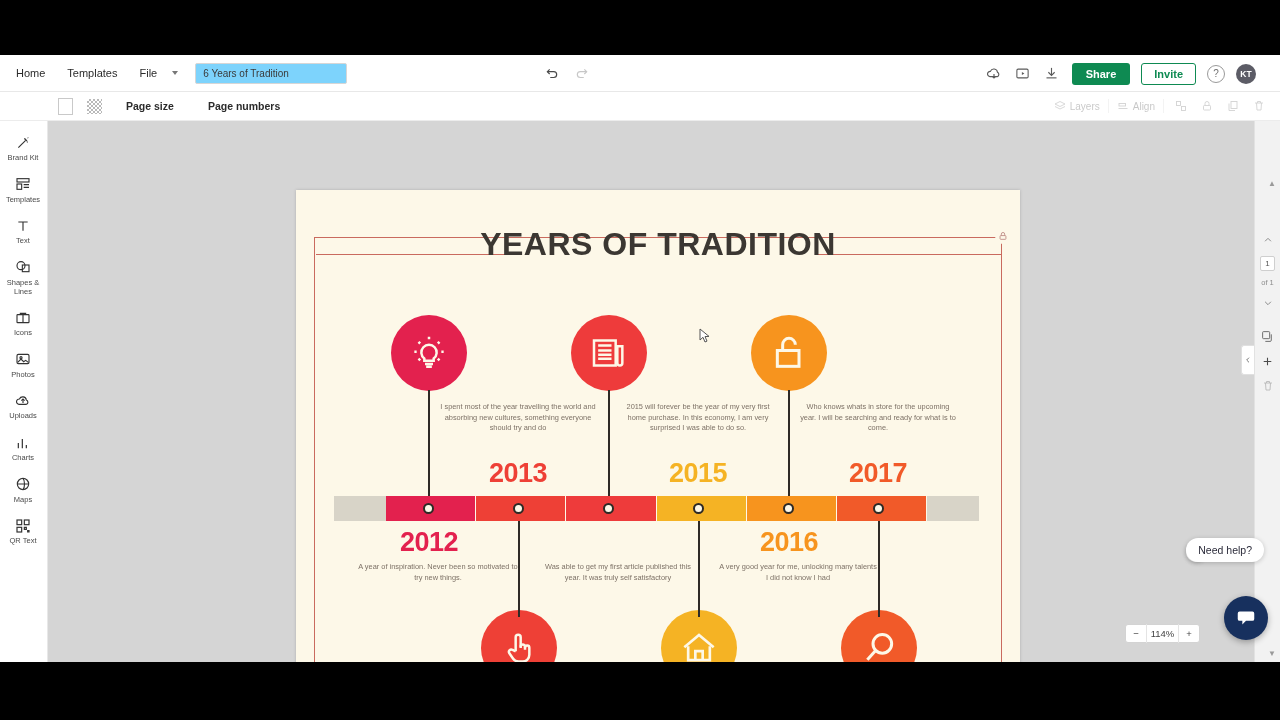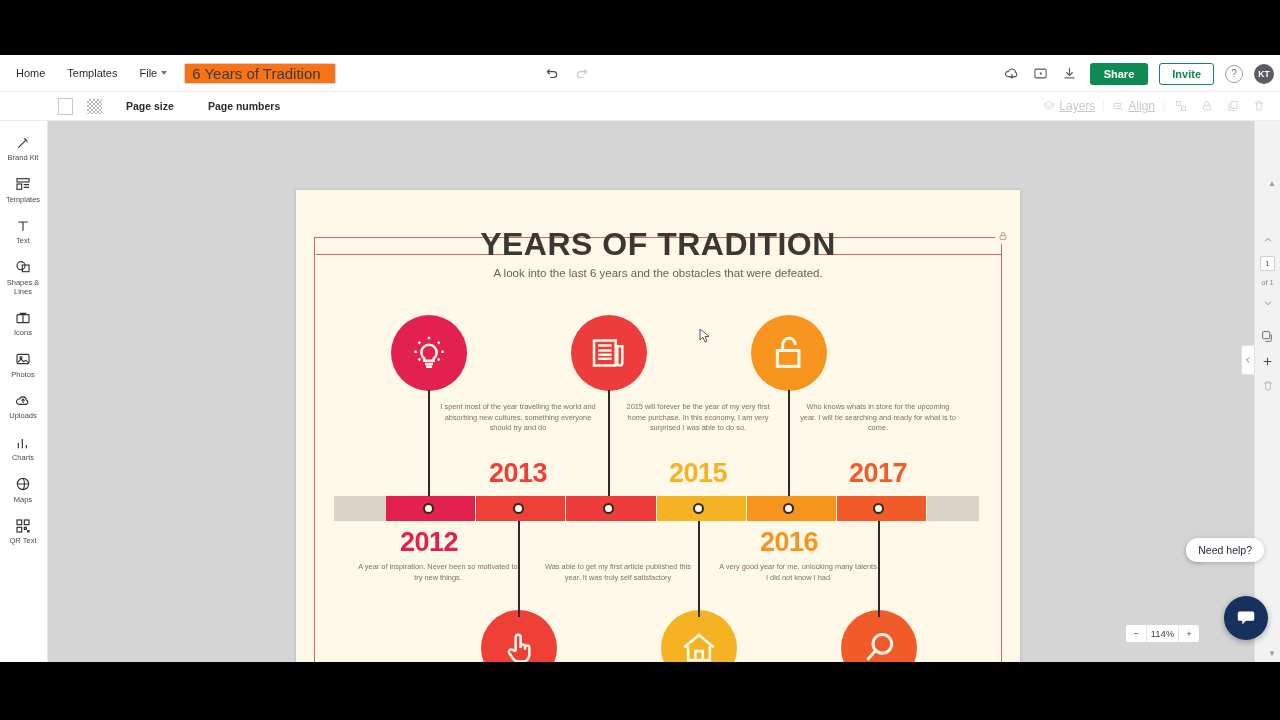--- a/index.html
+++ b/index.html
@@ -21,30 +21,30 @@
   .topnav {
     position:absolute; left:0; top:0; width:1280px; height:37px;
     background:#fff; border-bottom:1px solid #e8e8e8;
     display:flex; align-items:center;
   }
   .tn-item {
     font-size:11px; color:#2b2b2b; padding:0 11px; height:37px;
     display:flex; align-items:center; cursor:pointer; white-space:nowrap;
   }
   .tn-item:first-child { padding-left:16px; }
-  .tn-file { display:flex; align-items:center; gap:4px; padding:0 11px; height:37px; font-size:11px; color:#2b2b2b; cursor:pointer;}
+  .tn-file { display:flex; align-items:center; gap:15px; padding:0 11px; height:37px; font-size:11px; color:#2b2b2b; cursor:pointer;}
   .caret { width:0;height:0;border-left:3.5px solid transparent;border-right:3.5px solid transparent;border-top:4px solid #777; }
   .title-input {
     margin-left:6px; width:152px; height:21px; border:1px solid #d6d6d6; border-radius:2px;
-    font-size:15px; color:#3a3a3a; padding:0 7px; font-family:"Liberation Sans",sans-serif;
-    background:#f97316;
+    font-size:10px; color:#3a3a3a; padding:0 7px; font-family:"Liberation Sans",sans-serif;
+    background:#7dd3fc;
   }
   .undo-wrap { position:absolute; left:543px; top:0; height:37px; display:flex; align-items:center; gap:12px;}
   .icon-btn { width:18px;height:18px;display:flex;align-items:center;justify-content:center;cursor:pointer;}
-  .topright { position:absolute; right:6px; top:0; height:37px; display:flex; align-items:center; gap:11px;}
+  .topright { position:absolute; right:24px; top:0; height:37px; display:flex; align-items:center; gap:11px;}
   .btn-share {
     background:#0e8a52; color:#fff; font-size:11px; font-weight:bold;
     padding:0 14px; height:22px; line-height:22px; border-radius:3px; cursor:pointer;
   }
   .btn-invite {
     background:#fff; color:#0e8a52; font-size:11px; font-weight:bold; border:1px solid #0e8a52;
     padding:0 12px; height:22px; line-height:20px; border-radius:3px; cursor:pointer;
   }
   .help-circle {
     width:18px;height:18px;border-radius:50%;border:1px solid #9a9a9a;color:#707070;
@@ -64,21 +64,21 @@
   .swatch-white { width:15px;height:17px;border:1px solid #c9c9c9;background:#fff;cursor:pointer;}
   .swatch-grid {
     width:15px;height:15px;cursor:pointer;
     background-image:
       linear-gradient(45deg,#b9b9b9 25%,transparent 25%,transparent 75%,#b9b9b9 75%),
       linear-gradient(45deg,#b9b9b9 25%,transparent 25%,transparent 75%,#b9b9b9 75%);
     background-size:4px 4px; background-position:0 0,2px 2px;
   }
   .t2-lbl { font-size:10.5px; color:#2b2b2b; cursor:pointer; padding:0 10px; font-weight:600;}
   .t2-right { position:absolute; right:12px; display:flex; align-items:center; gap:8px; opacity:.32;}
-  .t2-ritem { display:flex; align-items:center; gap:4px; font-size:12px; color:#555;text-decoration:underline;}
+  .t2-ritem { display:flex; align-items:center; gap:4px; font-size:10px; color:#555;}
   .t2-div { width:1px;height:14px;background:#ddd; }
 
   
   .sidebar {
     position:absolute; left:0; top:66px; width:48px; height:541px;
     background:#fff; border-right:1px solid #e8e8e8;
     display:flex; flex-direction:column; align-items:flex-end; padding-top:6px;
   }
   .sb-item {
     width:48px; padding:7px 0 6px; display:flex; flex-direction:column; align-items:center;
@@ -403,21 +403,20 @@
             <svg width="10" height="10" viewBox="0 0 24 24" fill="none" stroke="#c08f88" stroke-width="2.2">
               <rect x="5" y="11" width="14" height="9" rx="1.6"></rect>
                 <path d="M8 11V7.5a4 4 0 0 1 8 0V11"></path>
             </svg>
           </div>
         </div>
 
         <div class="title-rule rule-l"></div>
         <div class="title-rule rule-r"></div>
         <div class="infog-title">YEARS OF TRADITION</div>
-        <div class="infog-sub">A look into the last 6 years and the obstacles that were defeated.</div>
 
         <div class="circ" style="left:95px;top:125px;background:#E3214E;">
           <svg width="40" height="40" viewBox="0 0 24 24" fill="none" stroke="#FDF8E8" stroke-width="1.5">
             <path d="M9.2 15.3a4.6 4.6 0 1 1 5.6 0v1.4H9.2z"></path>
               <path d="M9.6 18.6h4.8M10.3 20.3h3.4"></path>
             <path d="M12 2.2v1.5M5.7 5.3l1 1M18.3 5.3l-1 1M3.2 11.2h1.4M19.4 11.2h1.4M5.7 16.4l1-1M18.3 16.4l-1-1"></path>
           </svg>
         </div>
         <div class="circ" style="left:275px;top:125px;background:#EE3B3B;">
           <svg width="40" height="40" viewBox="0 0 24 24" fill="none" stroke="#FDF8E8" stroke-width="1.5">

